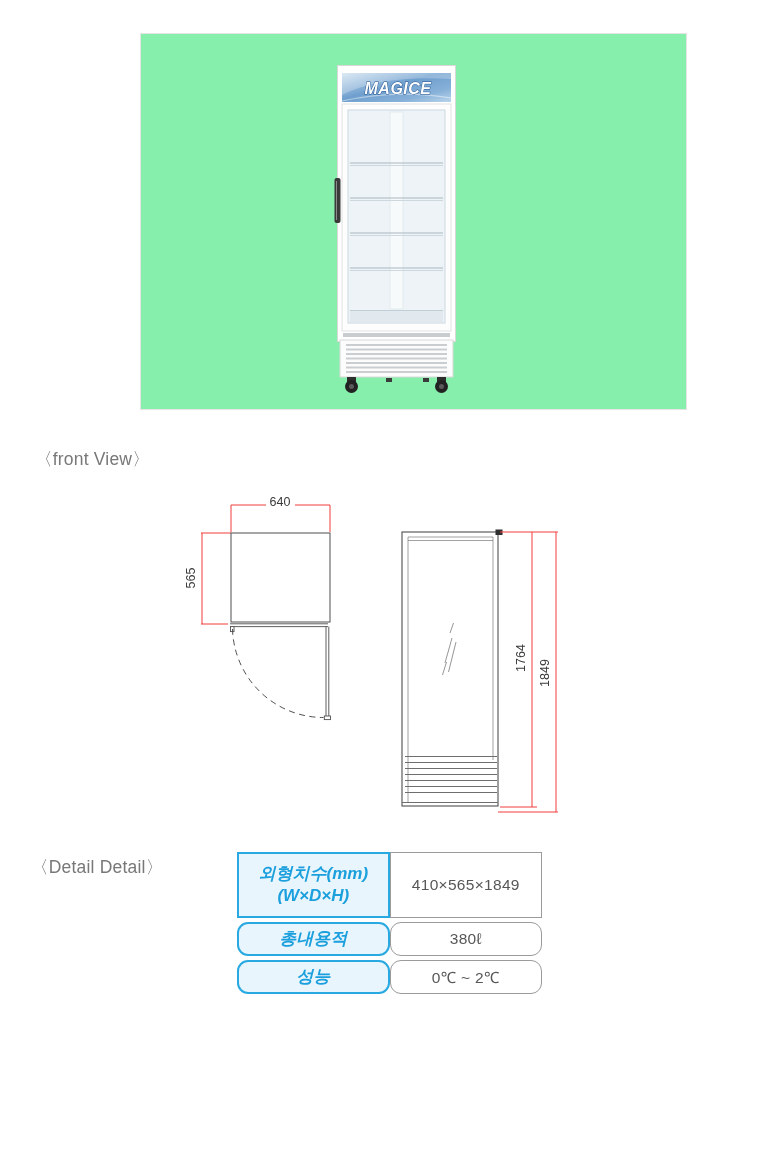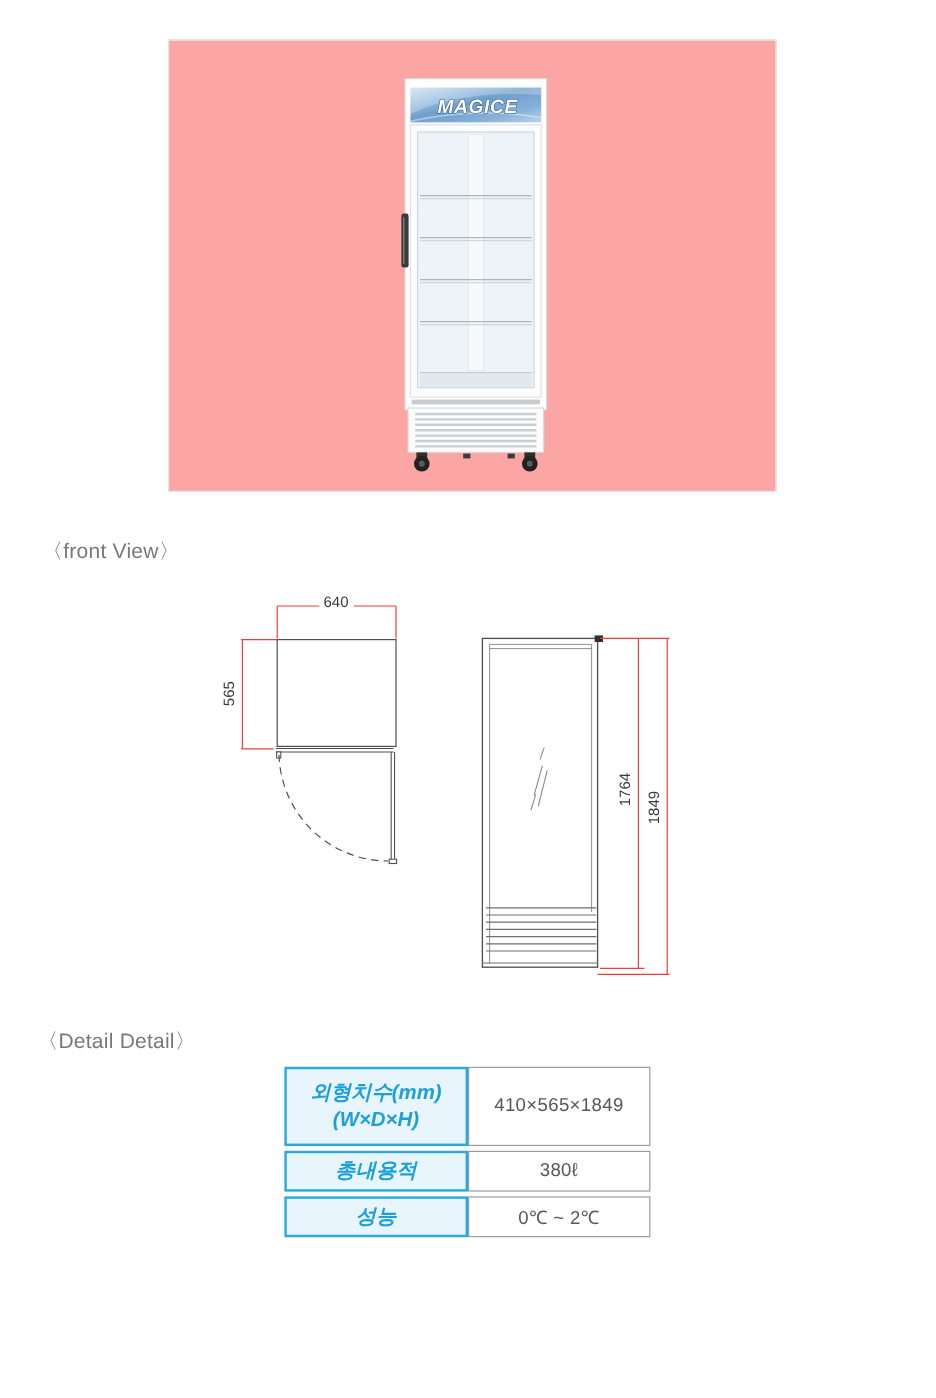--- a/index.html
+++ b/index.html
@@ -1,45 +1,45 @@
 <!DOCTYPE html>
 <html><head>
 <meta charset="utf-8">
 <style>
   html,body{margin:0;padding:0;background:#fff;}
   .page{position:relative;width:780px;height:1165px;background:#ffffff;
         font-family:"Liberation Sans",sans-serif;overflow:hidden;}
 
   
   .photo-box{position:absolute;left:140px;top:33px;width:505px;height:375px;
-             background:#fca5a5;border:1px solid #e4e4e4;}
+             background:#86efac;border:1px solid #e4e4e4;padding-left:40px;}
   .fridge-svg{position:absolute;left:196px;top:31px;overflow:visible;}
 
   
   .section-heading{position:absolute;left:0;width:100%;
                    color:#787878;font-size:17.5px;letter-spacing:.2px;margin-left:11px;}
   .heading-front{top:447px;text-indent:24px;}
   .heading-detail{top:855px;text-indent:20px;}
 
   
   .drawings-svg{position:absolute;left:180px;top:488px;}
   .dim-text{font-family:"Liberation Sans",sans-serif;font-size:12.5px;fill:#3a3a3a;}
 
   
-  .spec-table{position:absolute;left:237px;top:889px;width:305px;}
+  .spec-table{position:absolute;left:237px;top:852px;width:305px;}
   .spec-row{display:flex;margin-bottom:4px;}
   .spec-label{box-sizing:border-box;width:161px;border:2px solid #29a9e1;
               background:#e8f5fc;color:#1b9fdd;font-weight:bold;font-style:italic;
               display:flex;flex-direction:column;align-items:center;justify-content:center;
               font-size:17px;line-height:1.3;text-align:center;}
   .spec-value{box-sizing:border-box;width:161px;border:1px solid #9b9b9b;
               background:#fff;color:#575757;font-size:15.5px;letter-spacing:.3px;
               display:flex;align-items:center;justify-content:center;text-align:center;}
   .row-tall .spec-label,.row-tall .spec-value{height:66px;}
-  .row-std .spec-label,.row-std .spec-value{height:34px;}
+  .row-std .spec-label,.row-std .spec-value{height:34px;border-radius:11px;}
 </style>
 </head>
 <body>
 
 <div class="page">
 
   <div class="photo-box">
     <svg class="fridge-svg" width="119" height="330" viewBox="0 0 119 330">
       <defs>
         <linearGradient id="hdrGrad" x1="0" y1="0" x2="1" y2="1">

